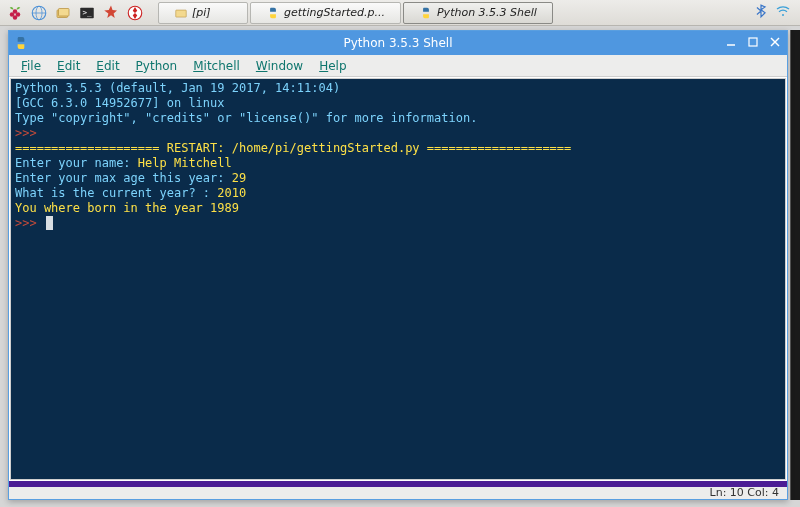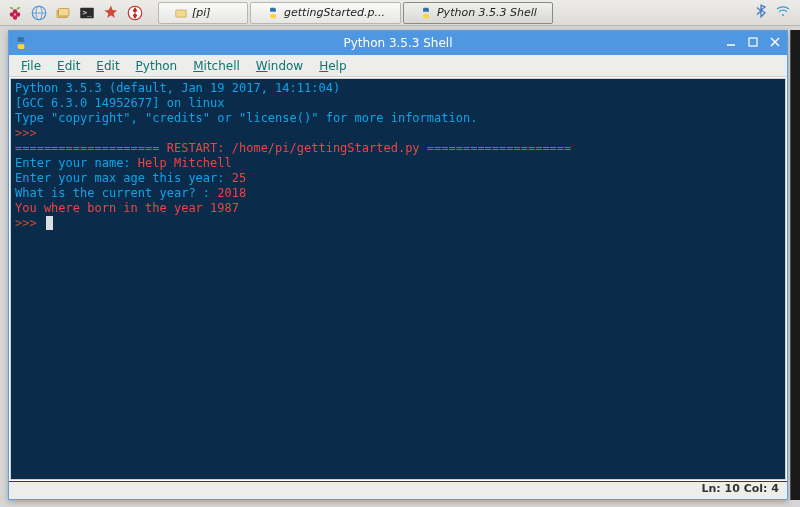--- a/index.html
+++ b/index.html
@@ -102,39 +102,38 @@
     overflow: hidden;
   }
   .terminal {
     font-family: "DejaVu Sans Mono", Menlo, Consolas, monospace;
     font-size: 12px;
     line-height: 15px;
     color: #cfd6db;
     padding: 2px 4px;
     white-space: pre;
   }
-  .t-purple { color: #0ea5e9; }
+  .t-purple { color: #7dd3fc; }
   .t-red { color: #c04a3a; }
-  .t-blue { color: #ef4444; }
+  .t-blue { color: #fde047; }
   .cursor {
     display: inline-block;
     width: 7px; height: 14px;
     background: #d8dde2;
     vertical-align: text-bottom;
     margin-left: 2px;
   }
   .statusbar {
     height: 18px;
     background: #ededec;
-    border-top: 1px solid #4c1d95;
-    display: flex; align-items: flex-start; justify-content: flex-end;
+    border-top: 6px solid #4c1d95;
+    display: flex; align-items: flex-end; justify-content: flex-end;
     padding: 0 8px;
     font-size: 11px;
     color: #333;
-    font-weight: bold;
   }
   
   .peek {
     position: absolute;
     right: 0; top: 30px;
     width: 10px; height: 470px;
     background: #1a1a1a;
     border-left: 1px solid #555;
     font-family: monospace;
     font-size: 9px;
@@ -273,22 +272,22 @@
     <span class="menu-item">Help</span>
   </div>
 
   <div class="terminal-wrap">
     <div class="terminal"><span class="t-purple">Python 3.5.3 (default, Jan 19 2017, 14:11:04) </span>
 <span class="t-purple">[GCC 6.3.0 14952677] on linux</span>
 <span class="t-purple">Type "copyright", "credits" or "license()" for more information.</span>
 <span class="t-red">&gt;&gt;&gt; </span>
 <span class="t-blue">==================== RESTART: /home/pi/gettingStarted.py ====================</span>
 <span class="t-purple">Enter your name: </span><span class="t-blue">Help Mitchell</span>
-<span class="t-purple">Enter your max age this year: </span><span class="t-blue">25</span>
-<span class="t-purple">What is the current year? : </span><span class="t-blue">2018</span>
-<span class="t-blue">You where born in the year 1987</span>
+<span class="t-purple">Enter your max age this year: </span><span class="t-blue">29</span>
+<span class="t-purple">What is the current year? : </span><span class="t-blue">2010</span>
+<span class="t-blue">You where born in the year 1989</span>
 <span class="t-red">&gt;&gt;&gt; </span><span class="cursor"></span></div>
   </div>
 
   <div class="statusbar">
     <span>Ln: 10   Col: 4</span>
   </div>
 </div>
 
 </body></html>

